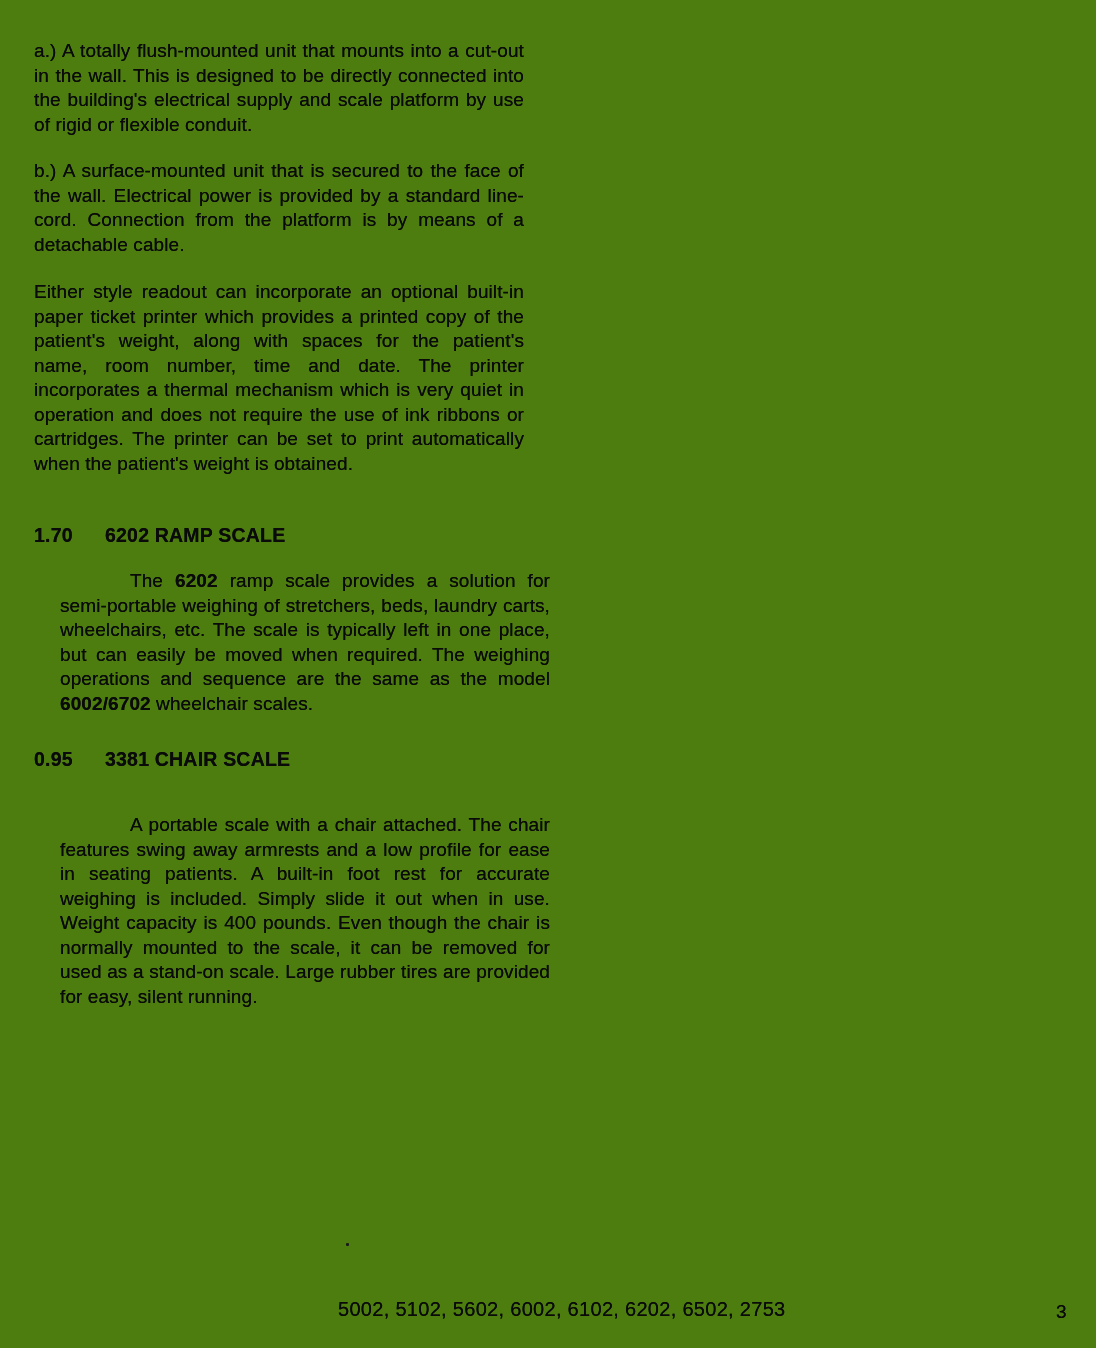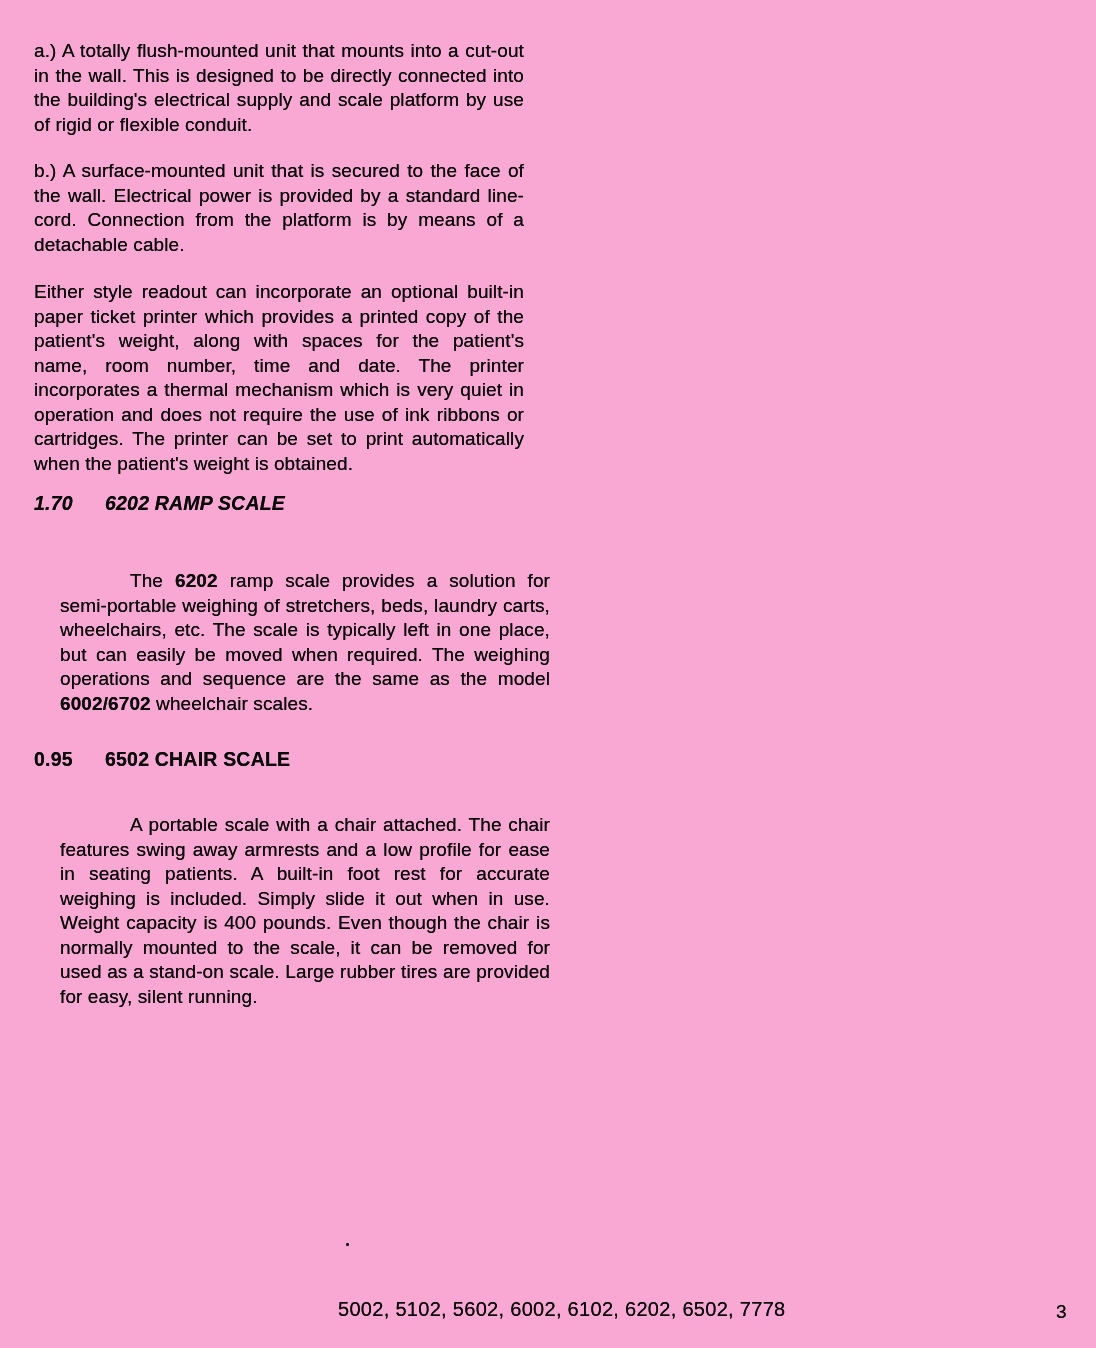--- a/index.html
+++ b/index.html
@@ -4,21 +4,21 @@
 <style>
   html, body {
     margin: 0;
     padding: 0;
     background: #ffffff;
   }
   .page {
     position: relative;
     width: 1096px;
     height: 1348px;
-    background: #f9a8d4;
+    background: #4d7c0f;
     font-family: "Liberation Sans", "DejaVu Sans", sans-serif;
     color: #0a0a0a;
     overflow: hidden;
   }
   
   .page * {
     text-shadow: 0 0 0.6px rgba(0,0,0,0.85);
   }
   .para {
     position: absolute;
@@ -77,31 +77,31 @@
 <body>
 
 <div class="page">
 
   <p class="para" style="top: 20px;">a.) A totally flush-mounted unit that mounts into a cut-out in the wall. This is designed to be directly connected into the building's electrical supply and scale platform by use of rigid or flexible conduit.</p>
 
   <p class="para" style="top: 140px;">b.) A surface-mounted unit that is secured to the face of the wall. Electrical power is provided by a standard line-cord. Connection from the platform is by means of a detachable cable.</p>
 
   <p class="para" style="top: 261px;">Either style readout can incorporate an optional built-in paper ticket printer which provides a printed copy of the patient's weight, along with spaces for the patient's name, room number, time and date. The printer incorporates a thermal mechanism which is very quiet in operation and does not require the use of ink ribbons or cartridges. The printer can be set to print automatically when the patient's weight is obtained.</p>
 
-  <div class="heading" style="top: 492px; font-style: italic;">
+  <div class="heading" style="top: 524px;">
     <span class="sec-num">1.70</span><span>6202 RAMP SCALE</span>
   </div>
 
   <p class="para indented" style="top: 550px;"><span>The </span><span class="bold">6202</span><span> ramp scale provides a solution for semi-portable weighing of stretchers, beds, laundry carts, wheelchairs, etc. The scale is typically left in one place, but can easily be moved when required. The weighing operations and sequence are the same as the model </span><span class="bold">6002/6702</span><span> wheelchair scales.</span></p>
 
   <div class="heading" style="top: 748px;">
-    <span class="sec-num">0.95</span><span>6502 CHAIR SCALE</span>
+    <span class="sec-num">0.95</span><span>3381 CHAIR SCALE</span>
   </div>
 
   <p class="para indented" style="top: 794px;">A portable scale with a chair attached. The chair features swing away armrests and a low profile for ease in seating patients. A built-in foot rest for accurate weighing is included. Simply slide it out when in use. Weight capacity is 400 pounds. Even though the chair is normally mounted to the scale, it can be removed for used as a stand-on scale. Large rubber tires are provided for easy, silent running.</p>
 
   <div class="scan-speck"></div>
 
-  <div class="footer-models">5002, 5102, 5602, 6002, 6102, 6202, 6502, 7778</div>
+  <div class="footer-models">5002, 5102, 5602, 6002, 6102, 6202, 6502, 2753</div>
 
   <div class="footer-page">3</div>
 
 </div>
 
 </body></html>

